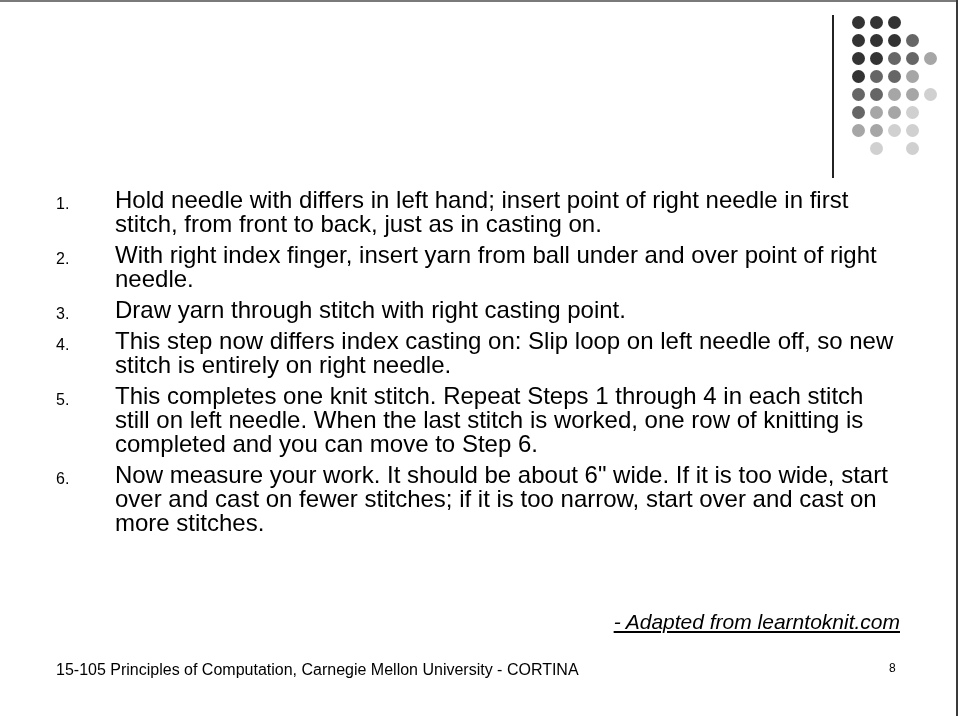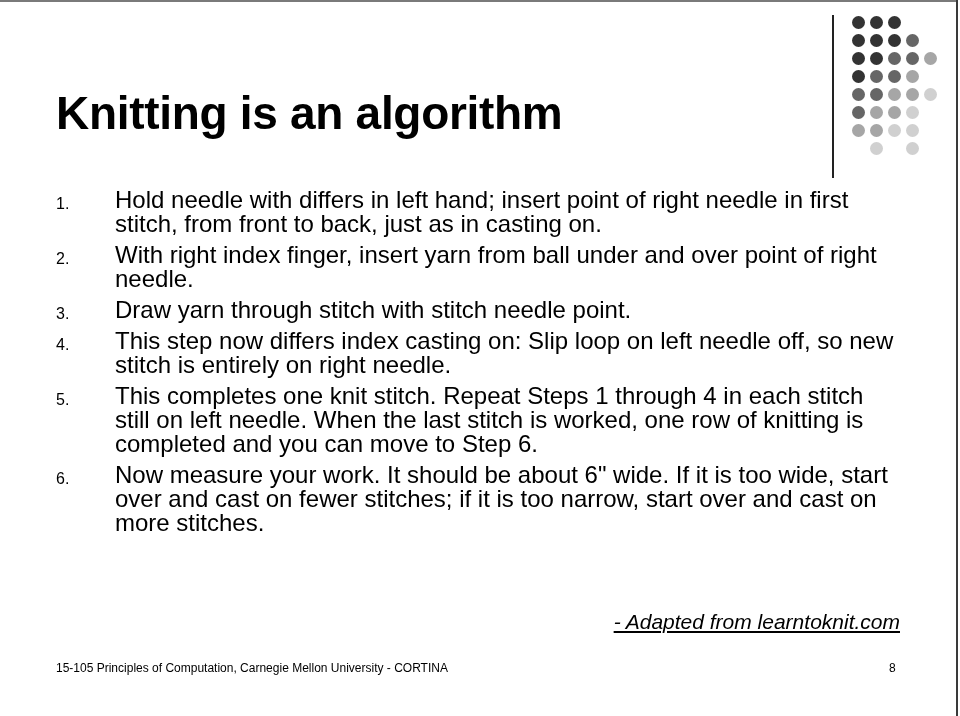--- a/index.html
+++ b/index.html
@@ -8,21 +8,21 @@
   .border-top { position:absolute; left:0; top:0; width:958px; height:2px; background:#7a7a7a; }
   .border-right { position:absolute; left:956px; top:0; width:2px; height:716px; background:#3a3a3a; }
   .vline { position:absolute; left:832px; top:15px; width:1.5px; height:163px; background:#222; }
   .dots { position:absolute; left:0; top:0; }
   .dot { position:absolute; width:13px; height:13px; border-radius:50%; }
   .title { position:absolute; left:56px; top:86px; font-size:46px; font-weight:bold; letter-spacing:-0.3px; white-space:nowrap; }
   .steps { position:absolute; left:56px; top:188px; width:840px; margin:0; padding:0; list-style:none; }
   .step { position:relative; padding-left:59px; font-size:24px; line-height:24px; margin-bottom:7px; }
   .step-num { position:absolute; left:0; top:4px; font-size:16px; }
   .attribution { position:absolute; right:60px; top:610px; font-size:21px; font-style:italic; white-space:nowrap;text-decoration:underline; }
-  .footer { position:absolute; left:56px; top:661px; font-size:12px; white-space:nowrap; }
+  .footer { position:absolute; left:56px; top:661px; font-size:16px; white-space:nowrap; }
   .page-num { position:absolute; left:889px; top:661px; font-size:12px; }
 </style>
 </head>
 <body>
 
 <div class="slide">
   <div class="border-top"></div>
   <div class="border-right"></div>
 
   <div class="vline"></div>
@@ -53,34 +53,33 @@
       <div class="dot" style="left: 887.5px; top: 105.5px; background: rgb(166, 166, 166);"></div>
       <div class="dot" style="left: 905.5px; top: 105.5px; background: rgb(208, 208, 208);"></div>
       <div class="dot" style="left: 851.5px; top: 123.5px; background: rgb(166, 166, 166);"></div>
       <div class="dot" style="left: 869.5px; top: 123.5px; background: rgb(166, 166, 166);"></div>
       <div class="dot" style="left: 887.5px; top: 123.5px; background: rgb(208, 208, 208);"></div>
       <div class="dot" style="left: 905.5px; top: 123.5px; background: rgb(208, 208, 208);"></div>
       <div class="dot" style="left: 869.5px; top: 141.5px; background: rgb(208, 208, 208);"></div>
       <div class="dot" style="left: 905.5px; top: 141.5px; background: rgb(208, 208, 208);"></div>
     </div>
 
-  <div class="title">Knitting is an algorithm</div>
 
   <ol class="steps">
     <li class="step">
       <span class="step-num">1.</span>
       <span>Hold needle with differs in left hand; insert point of right needle in first stitch, from front to back, just as in casting on.</span>
     </li>
     <li class="step">
       <span class="step-num">2.</span>
       <span>With right index finger, insert yarn from ball under and over point of right needle.</span>
     </li>
     <li class="step">
       <span class="step-num">3.</span>
-      <span>Draw yarn through stitch with stitch needle point.</span>
+      <span>Draw yarn through stitch with right casting point.</span>
     </li>
     <li class="step">
       <span class="step-num">4.</span>
       <span>This step now differs index casting on: Slip loop on left needle off, so new stitch is entirely on right needle.</span>
     </li>
     <li class="step">
       <span class="step-num">5.</span>
       <span>This completes one knit stitch. Repeat Steps 1 through 4 in each stitch still on left needle. When the last stitch is worked, one row of knitting is completed and you can move to Step 6.</span>
     </li>
     <li class="step">

